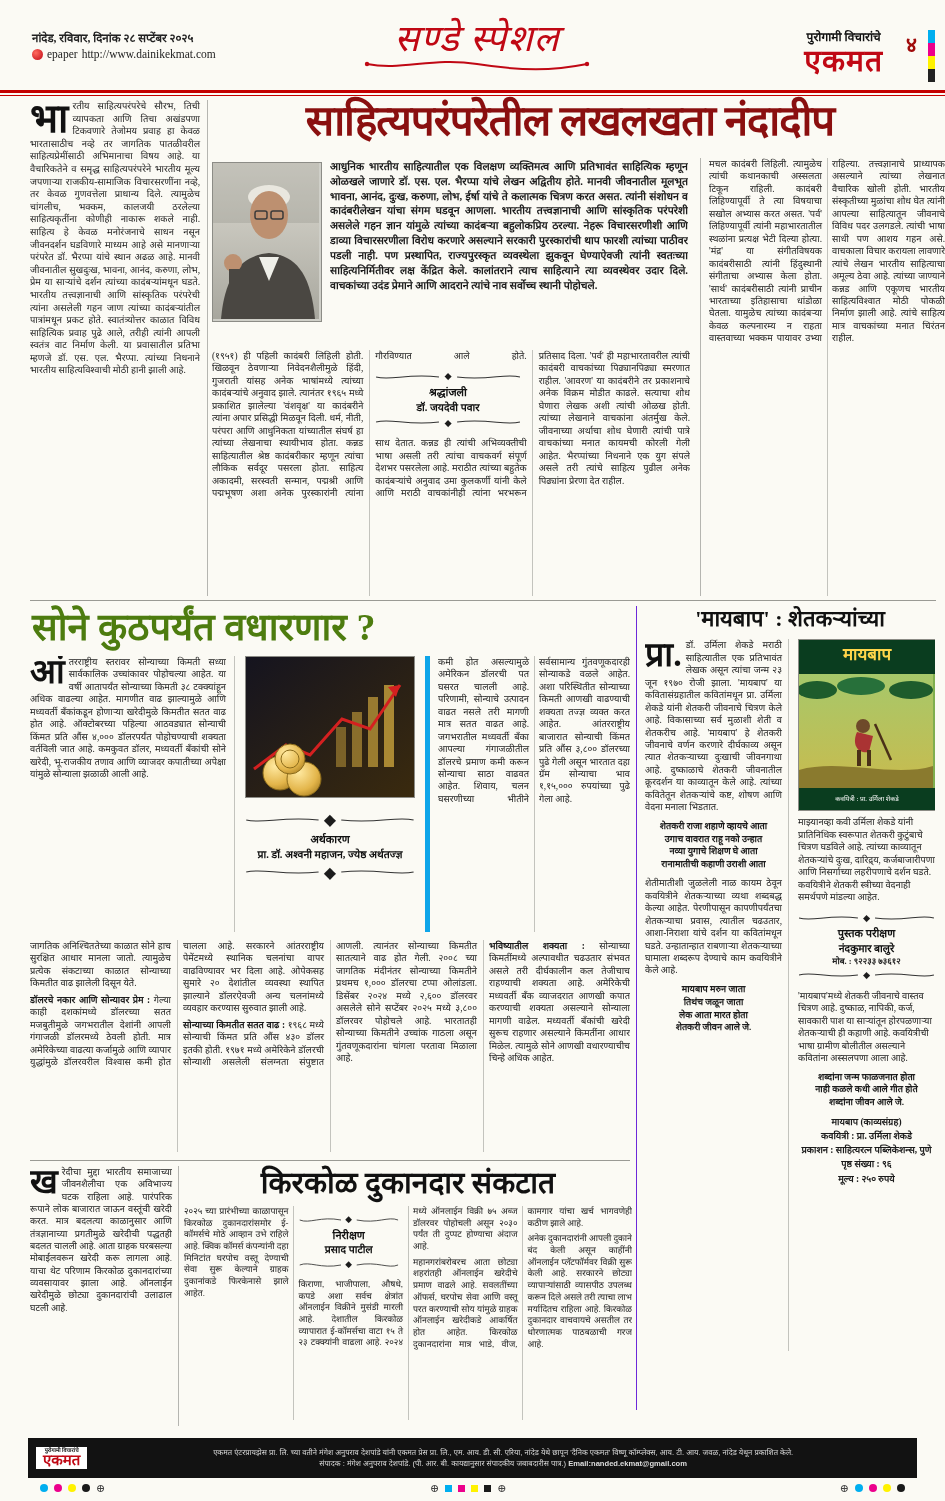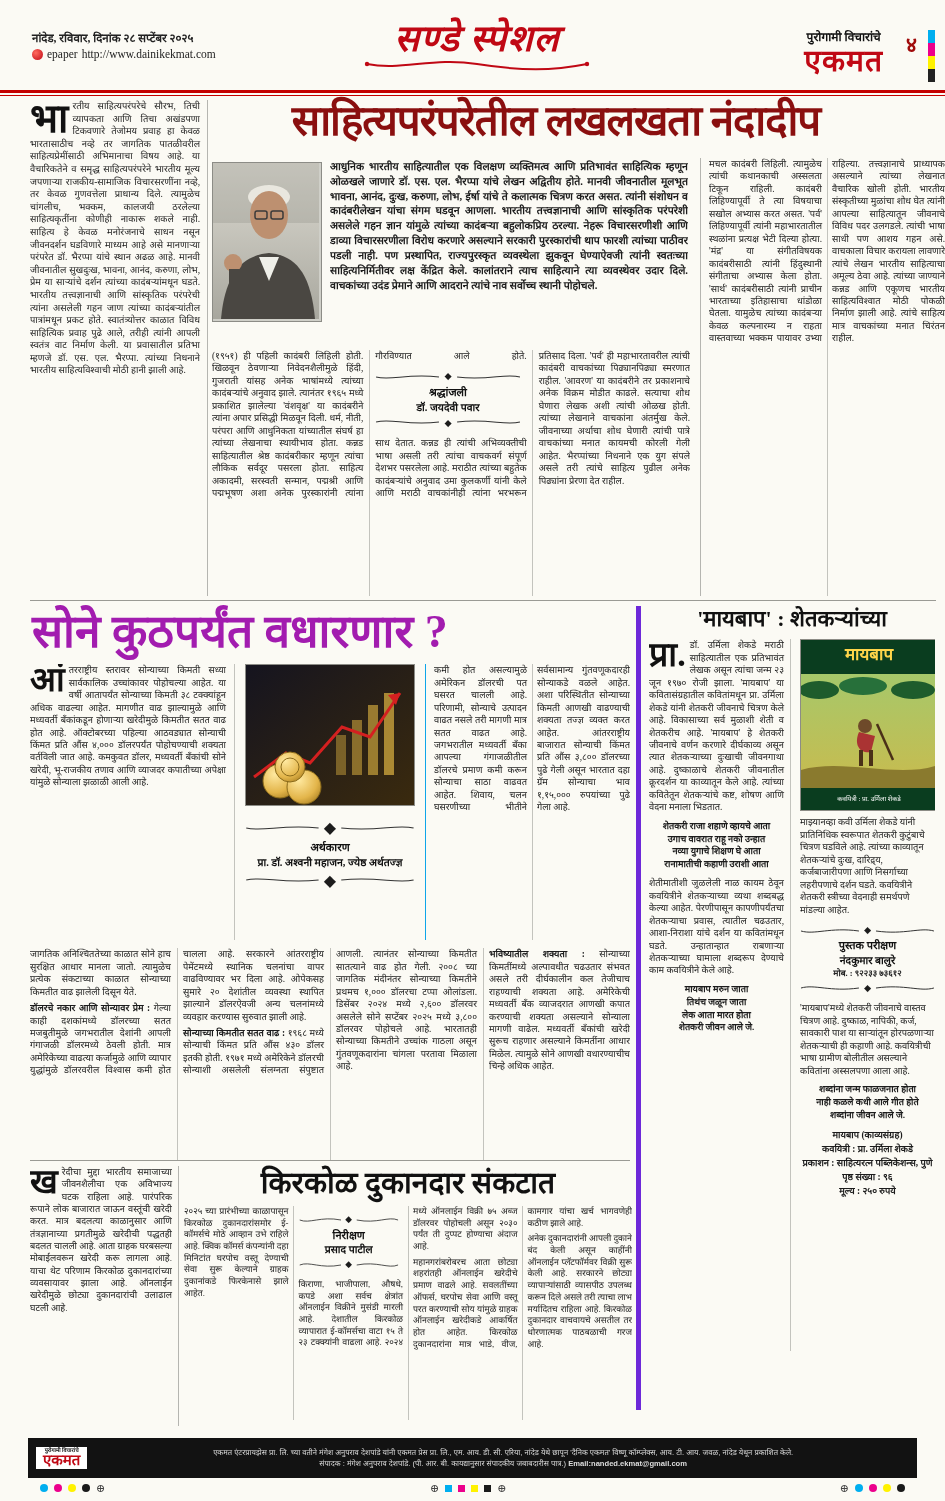--- a/index.html
+++ b/index.html
@@ -5,31 +5,31 @@
   html,body{margin:0;padding:0;background:#9a9a96;}
   .page{position:relative;width:945px;height:1501px;margin:0 auto;background:#fbfaf4;
         font-family:"Liberation Serif","DejaVu Serif",serif;color:#1c1c1c;overflow:hidden;}
   .just{text-align:justify;text-justify:inter-word;}
   .clip{overflow:hidden;}
   
   .dateline{position:absolute;top:30px;left:32px;font-size:11.5px;font-weight:bold;color:#222;}
   .epaper{position:absolute;top:48px;left:32px;font-size:11.5px;display:flex;align-items:center;gap:4px;color:#222;}
   .globe{width:11px;height:11px;border-radius:50%;background:radial-gradient(circle at 35% 35%,#ff6a5e,#c00814);display:inline-block;}
   .masthead{position:absolute;top:20px;left:322px;width:310px;text-align:center;color:#c00814;}
-  .masthead .script{font-size:37px;font-weight:bold;font-style:italic;letter-spacing:1px;line-height:1;}
+  .masthead .script{font-size:37px;font-weight:normal;font-style:italic;letter-spacing:1px;line-height:1;}
   .brand{position:absolute;top:28px;right:62px;text-align:center;}
   .brand .tag{font-size:12px;font-weight:bold;color:#111;}
   .brand .name{font-size:30px;font-weight:bold;color:#c00814;line-height:1.05;letter-spacing:1px;}
   .pagenum{position:absolute;top:30px;right:28px;font-size:21px;font-weight:bold;color:#a00a0a;}
   .cmykstrip{position:absolute;top:30px;right:10px;width:7px;height:52px;display:flex;flex-direction:column;}
   .cmykstrip div{flex:1;}
   .header-rule{position:absolute;top:90px;left:0;width:945px;border-top:3px solid #c40000;}
   .header-rule2{position:absolute;top:95px;left:0;width:945px;border-top:1px solid #c40000;}
   
-  .main-headline{position:absolute;top:100px;left:192px;width:728px;text-align:center;font-size:42px;
+  .main-headline{position:absolute;top:100px;left:206px;width:728px;text-align:center;font-size:42px;
         font-weight:bold;color:#8a0f0f;line-height:1;white-space:nowrap;letter-spacing:-1px;}
   .leftcol{position:absolute;top:100px;left:30px;width:170px;height:496px;border-right:1px solid #b5b5b0;
         padding-right:7px;font-size:9.4px;line-height:1.34;}
   .dc{float:left;font-weight:bold;line-height:.85;margin:2px 4px 0 0;color:#111;}
   .dc-xl{font-size:40px;}
   .dc-l{font-size:34px;}
   .dc-m{font-size:34px;}
   .photo{position:absolute;top:162px;left:212px;width:108px;height:158px;border:1px solid #8c8c86;background:#cfcfc8;}
   .lead{position:absolute;top:160px;left:330px;width:358px;height:182px;font-size:10.6px;font-weight:bold;line-height:1.4;}
   .rightcols{position:absolute;top:158px;left:700px;width:236px;height:438px;border-left:1px solid #b5b5b0;
@@ -41,33 +41,33 @@
   .orn-row{display:flex;align-items:center;gap:4px;margin:2px 0;}
   .orn-row svg{flex:1;height:9px;}
   .orn-title{font-size:11px;font-weight:bold;color:#111;}
   .orn-author{font-size:10.5px;font-weight:bold;color:#111;margin-top:1px;}
   .orn-mob{font-size:8.6px;font-weight:bold;color:#222;}
   
   .hrule1{position:absolute;top:600px;left:30px;width:906px;border-top:1px solid #9a9a94;}
   .hrule2{position:absolute;top:1160px;left:30px;width:600px;border-top:1px solid #9a9a94;}
   
   .gold{position:absolute;top:606px;left:30px;width:600px;height:552px;}
-  .gold-headline{font-size:46px;font-weight:bold;color:#a21caf;line-height:1.05;margin:2px 0 8px 2px;}
+  .gold-headline{font-size:38px;font-weight:bold;color:#4d7c0f;line-height:1.05;margin:2px 0 8px 2px;}
   .gold-top{display:flex;gap:10px;height:276px;}
   .g-colA{width:196px;border-right:1px solid #c3c3bd;padding-right:8px;font-size:9.3px;line-height:1.34;}
   .g-colB{width:170px;display:flex;flex-direction:column;gap:4px;}
   .gold-img{width:168px;height:140px;border:1px solid #8c8c86;}
-  .g-colC{flex:1;border-left:1px solid #0ea5e9;padding-left:8px;column-count:2;column-gap:10px;
+  .g-colC{flex:1;border-left:5px solid #0ea5e9;padding-left:8px;column-count:2;column-gap:10px;
         column-rule:1px solid #c3c3bd;font-size:9.3px;line-height:1.34;}
   .gold-bottom{margin-top:8px;height:212px;column-count:4;column-gap:12px;column-rule:1px solid #c3c3bd;
         font-size:9.3px;line-height:1.34;}
   .subhead{font-weight:bold;}
   .gpara{margin:0 0 4px 0;}
   
-  .book{position:absolute;top:606px;left:636px;width:299px;height:804px;border-left:5px solid #6d28d9;
+  .book{position:absolute;top:606px;left:636px;width:299px;height:804px;border-left:1px solid #6d28d9;
         padding-left:8px;box-sizing:border-box;}
   .book-headline{font-size:22px;font-weight:bold;text-align:center;line-height:1.2;color:#111;white-space:nowrap;}
   .book-cols{display:flex;gap:9px;margin-top:7px;height:712px;overflow:hidden;}
   .b-left{width:138px;border-right:1px solid #c3c3bd;padding-right:6px;font-size:9.3px;line-height:1.34;}
   .b-right{width:138px;font-size:9.3px;line-height:1.34;}
   .quote{font-weight:bold;text-align:center;font-size:9.2px;line-height:1.4;margin:6px 2px;}
   .cover{width:136px;height:170px;border:1px solid #8c8c86;position:relative;background:#7fae4e;margin-bottom:5px;}
   .cover .band-top{position:absolute;top:0;left:0;right:0;height:34px;background:#0a3d1f;text-align:center;}
   .cover .band-top .t{color:#ffd54a;font-weight:bold;font-size:17px;line-height:30px;}
   .cover .band-bot{position:absolute;bottom:0;left:0;right:0;height:22px;background:#0a3d1f;color:#fff;

